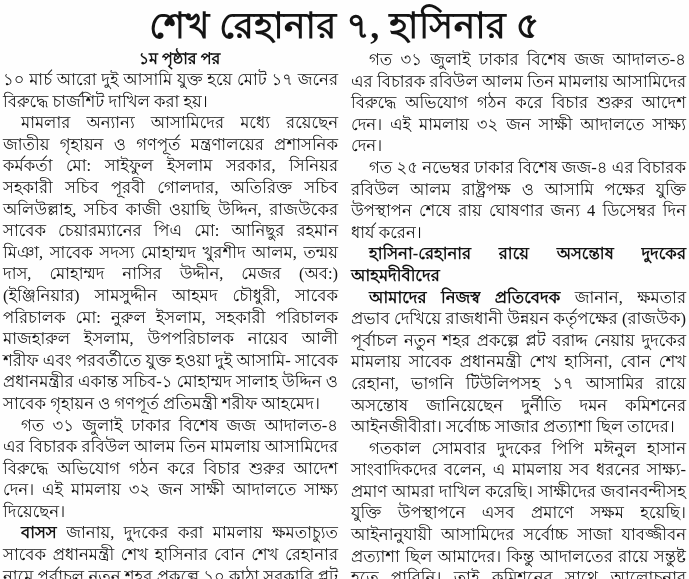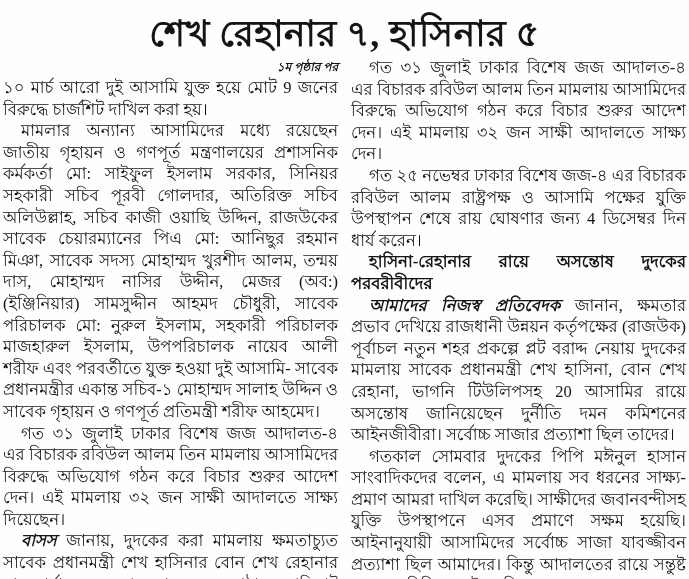--- a/index.html
+++ b/index.html
@@ -9,21 +9,21 @@
   }
   .page {
     position: relative;
     width: 689px;
     height: 579px;
     background: #fefefe;
     color: #141414;
     font-family: "Liberation Serif", "DejaVu Serif", serif;
     overflow: hidden;
     box-sizing: border-box;
-    padding: 12px 3px;
+    padding: 4px 3px;
   }
   .headline {
     text-align: center;
     font-size: 36px;
     line-height: 42px;
     font-weight: bold;
     letter-spacing: 0.5px;
     margin: 0;
     padding-top: 1px;
     white-space: nowrap;
@@ -43,57 +43,55 @@
   }
   .col p {
     margin: 0;
     text-indent: 18px;
   }
   .col p.noindent {
     text-indent: 0;
   }
   .cont-label {
     font-weight: bold;
-    font-style: italic;
-    font-size: 12px;
+    font-size: 16px;
     line-height: 20px;
     text-indent: 0;
-    text-align: right;
+    text-align: center;
   }
   .subheading {
     font-weight: bold;
     margin: 0;
     text-indent: 18px;
     text-align: justify;
   }
   .lead-bold {
     font-weight: bold;
-    font-style: italic;
   }
 </style>
 </head>
 <body>
 
 <div class="page">
 
   <h1 class="headline">শেখ রেহানার ৭, হাসিনার ৫</h1>
 
   <div class="columns">
 
     <div class="col">
       <p class="cont-label">১ম পৃষ্ঠার পর</p>
-      <p class="noindent">১০ মার্চ আরো দুই আসামি যুক্ত হয়ে মোট 9 জনের বিরুদ্ধে চার্জশিট দাখিল করা হয়।</p>
+      <p class="noindent">১০ মার্চ আরো দুই আসামি যুক্ত হয়ে মোট ১৭ জনের বিরুদ্ধে চার্জশিট দাখিল করা হয়।</p>
       <p>মামলার অন্যান্য আসামিদের মধ্যে রয়েছেন জাতীয় গৃহায়ন ও গণপূর্ত মন্ত্রণালয়ের প্রশাসনিক কর্মকর্তা মো: সাইফুল ইসলাম সরকার, সিনিয়র সহকারী সচিব পূরবী গোলদার, অতিরিক্ত সচিব অলিউল্লাহ, সচিব কাজী ওয়াছি উদ্দিন, রাজউকের সাবেক চেয়ারম্যানের পিএ মো: আনিছুর রহমান মিঞা, সাবেক সদস্য মোহাম্মদ খুরশীদ আলম, তন্ময় দাস, মোহাম্মদ নাসির উদ্দীন, মেজর (অব:) (ইঞ্জিনিয়ার) সামসুদ্দীন আহমদ চৌধুরী, সাবেক পরিচালক মো: নুরুল ইসলাম, সহকারী পরিচালক মাজহারুল ইসলাম, উপপরিচালক নায়েব আলী শরীফ এবং পরবর্তীতে যুক্ত হওয়া দুই আসামি- সাবেক প্রধানমন্ত্রীর একান্ত সচিব-১ মোহাম্মদ সালাহ উদ্দিন ও সাবেক গৃহায়ন ও গণপূর্ত প্রতিমন্ত্রী শরীফ আহমেদ।</p>
       <p>গত ৩১ জুলাই ঢাকার বিশেষ জজ আদালত-৪ এর বিচারক রবিউল আলম তিন মামলায় আসামিদের বিরুদ্ধে অভিযোগ গঠন করে বিচার শুরুর আদেশ দেন। এই মামলায় ৩২ জন সাক্ষী আদালতে সাক্ষ্য দিয়েছেন।</p>
       <p><span class="lead-bold">বাসস</span><span> জানায়, দুদকের করা মামলায় ক্ষমতাচ্যুত সাবেক প্রধানমন্ত্রী শেখ হাসিনার বোন শেখ রেহানার নামে পূর্বাচল নতুন শহর প্রকল্পে ১০ কাঠা সরকারি প্লট বরাদ্দ বাতিল করেছেন আদালত।</span></p>
 
     </div>
 
     <div class="col">
       <p>গত ৩১ জুলাই ঢাকার বিশেষ জজ আদালত-৪ এর বিচারক রবিউল আলম তিন মামলায় আসামিদের বিরুদ্ধে অভিযোগ গঠন করে বিচার শুরুর আদেশ দেন। এই মামলায় ৩২ জন সাক্ষী আদালতে সাক্ষ্য দেন।</p>
       <p>গত ২৫ নভেম্বর ঢাকার বিশেষ জজ-৪ এর বিচারক রবিউল আলম রাষ্ট্রপক্ষ ও আসামি পক্ষের যুক্তি উপস্থাপন শেষে রায় ঘোষণার জন্য 4 ডিসেম্বর দিন ধার্য করেন।</p>
-      <p class="subheading">হাসিনা-রেহানার রায়ে অসন্তোষ দুদকের পরবরীবীদের</p>
-      <p><span class="lead-bold">আমাদের নিজস্ব প্রতিবেদক</span><span> জানান, ক্ষমতার প্রভাব দেখিয়ে রাজধানী উন্নয়ন কর্তৃপক্ষের (রাজউক) পূর্বাচল নতুন শহর প্রকল্পে প্লট বরাদ্দ নেয়ায় দুদকের মামলায় সাবেক প্রধানমন্ত্রী শেখ হাসিনা, বোন শেখ রেহানা, ভাগনি টিউলিপসহ 20 আসামির রায়ে অসন্তোষ জানিয়েছেন দুর্নীতি দমন কমিশনের আইনজীবীরা। সর্বোচ্চ সাজার প্রত্যাশা ছিল তাদের।</span></p>
+      <p class="subheading">হাসিনা-রেহানার রায়ে অসন্তোষ দুদকের আহমদীবীদের</p>
+      <p><span class="lead-bold">আমাদের নিজস্ব প্রতিবেদক</span><span> জানান, ক্ষমতার প্রভাব দেখিয়ে রাজধানী উন্নয়ন কর্তৃপক্ষের (রাজউক) পূর্বাচল নতুন শহর প্রকল্পে প্লট বরাদ্দ নেয়ায় দুদকের মামলায় সাবেক প্রধানমন্ত্রী শেখ হাসিনা, বোন শেখ রেহানা, ভাগনি টিউলিপসহ ১৭ আসামির রায়ে অসন্তোষ জানিয়েছেন দুর্নীতি দমন কমিশনের আইনজীবীরা। সর্বোচ্চ সাজার প্রত্যাশা ছিল তাদের।</span></p>
       <p>গতকাল সোমবার দুদকের পিপি মঈনুল হাসান সাংবাদিকদের বলেন, এ মামলায় সব ধরনের সাক্ষ্য-প্রমাণ আমরা দাখিল করেছি। সাক্ষীদের জবানবন্দীসহ যুক্তি উপস্থাপনে এসব প্রমাণে সক্ষম হয়েছি। আইনানুযায়ী আসামিদের সর্বোচ্চ সাজা যাবজ্জীবন প্রত্যাশা ছিল আমাদের। কিন্তু আদালতের রায়ে সন্তুষ্ট হতে পারিনি। তাই কমিশনের সাথে আলোচনার মাধ্যমে পরবর্তী সিদ্ধান্ত নেয়া হবে।</p>
     </div>
 
   </div>
 </div>
 
 </body></html>

